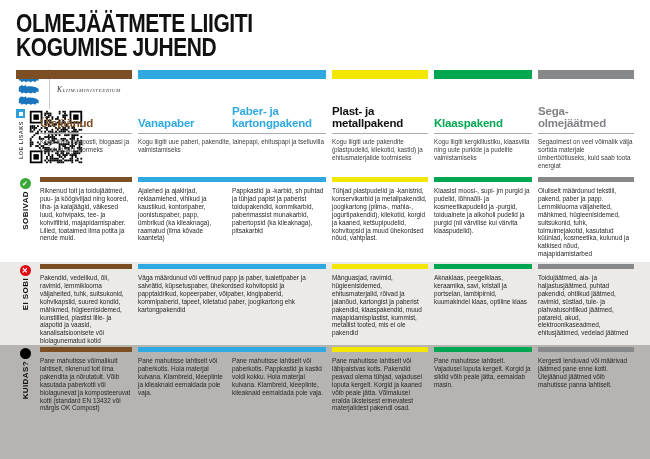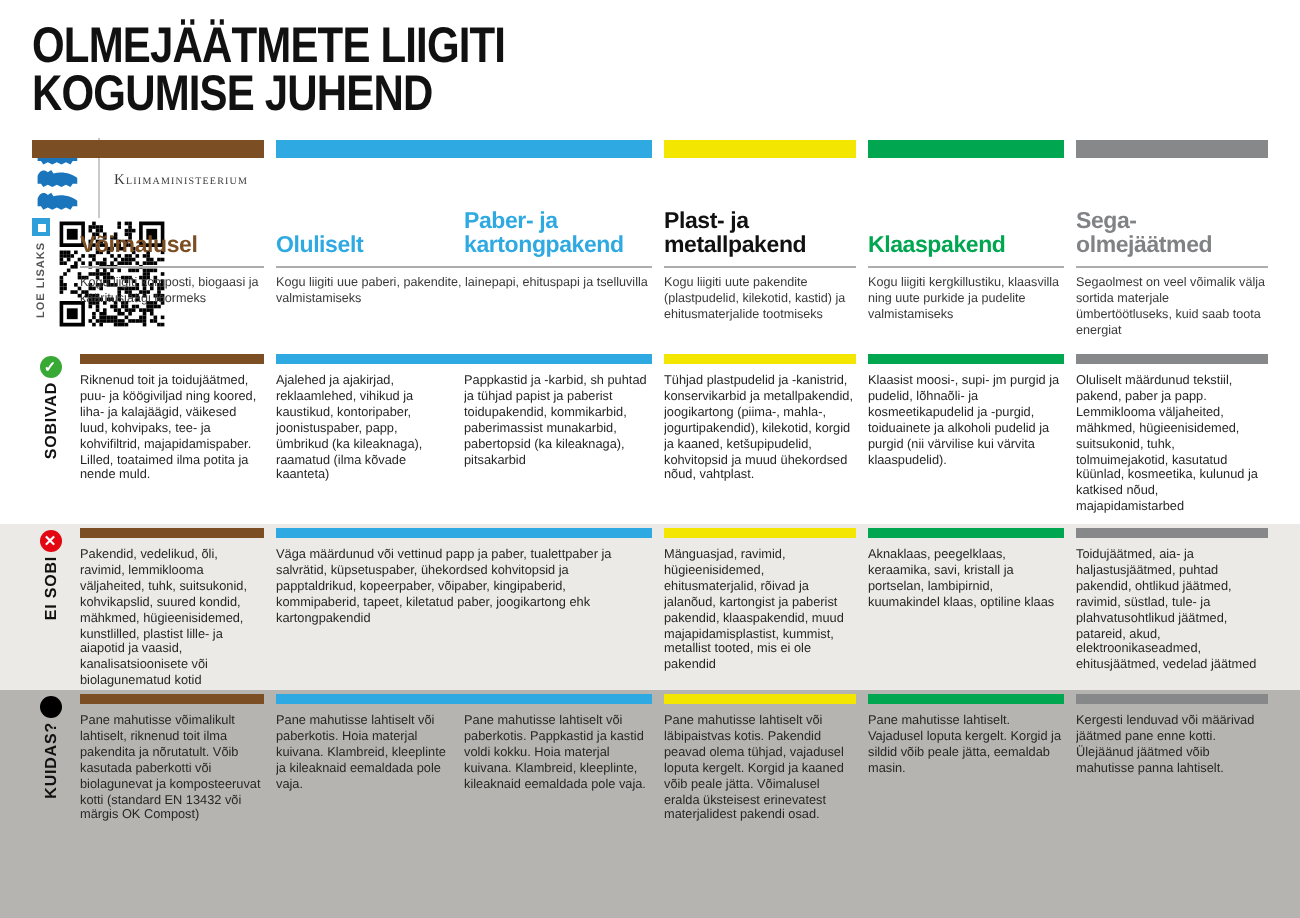--- a/index.html
+++ b/index.html
@@ -4,21 +4,21 @@
 <style>
   html,body{margin:0;padding:0;background:#fff;}
   .page{position:relative;width:650px;height:459px;background:#fff;overflow:hidden;
         font-family:"Liberation Sans",sans-serif;color:#222;display:flex;flex-direction:column;}
 
   
   .top{height:70px;display:flex;justify-content:space-between;align-items:flex-start;
        padding:12px 14px 0 16px;box-sizing:border-box;flex-direction:column;}
   .headline{font-weight:bold;font-size:25px;line-height:.94;letter-spacing:-.5px;color:#111;
             transform:scaleX(.84);transform-origin:left top;white-space:nowrap;}
-  .brand{display:flex;align-items:center;gap:7px;margin-top:10px;}
+  .brand{display:flex;align-items:center;gap:7px;margin-top:10px;font-style:italic;}
   .brand svg{display:block;}
   .brand .vrule{width:1px;height:40px;background:#c9c9c9;}
   .ministry{font-size:7.5px;letter-spacing:.6px;color:#3c3c3c;font-variant:small-caps;
             font-family:"Liberation Serif",serif;white-space:nowrap;}
   .qr-group{display:flex;align-items:flex-start;gap:3px;margin-top:0;}
   .qr-side{display:flex;flex-direction:column;align-items:center;gap:3px;}
   .qr-badge{width:9px;height:9px;background:#2e9fd8;display:inline-block;position:relative;}
   .qr-badge::after{content:"";position:absolute;left:2.5px;top:2.5px;width:4px;height:4px;background:#fff;}
   .qr-label{writing-mode:vertical-rl;transform:rotate(180deg);font-size:5.5px;font-weight:bold;
             letter-spacing:.5px;color:#555;}
@@ -417,22 +417,22 @@
 
   <div class="grid stripes">
     <div class="s s-brown"></div>
     <div class="s s-blue span34"></div>
     <div class="s s-yellow c5"></div>
     <div class="s s-green c6"></div>
     <div class="s s-gray c7"></div>
   </div>
 
   <div class="grid header-grid">
-    <div class="col-title t-bio c2">Võimalusel</div>
-    <div class="col-title t-blue c3">Oluliselt</div>
+    <div class="col-title t-bio c2">Ülejäänud</div>
+    <div class="col-title t-blue c3">Vanapaber</div>
     <div class="col-title t-black c5">Plast- ja
 metallpakend</div>
     <div class="col-title t-blue c4">Paber- ja
 kartongpakend</div>
     <div class="col-title t-gray c7">Sega-
 olmejäätmed</div>
     <div class="col-title t-green c6">Klaaspakend</div>
 
     <div class="rule c2"></div>
     <div class="rule span34"></div>

